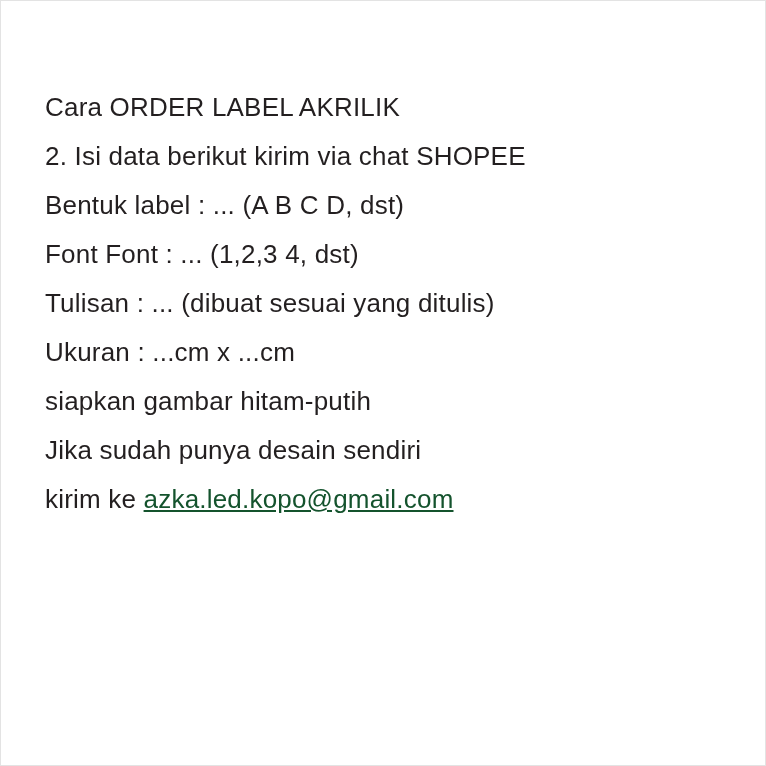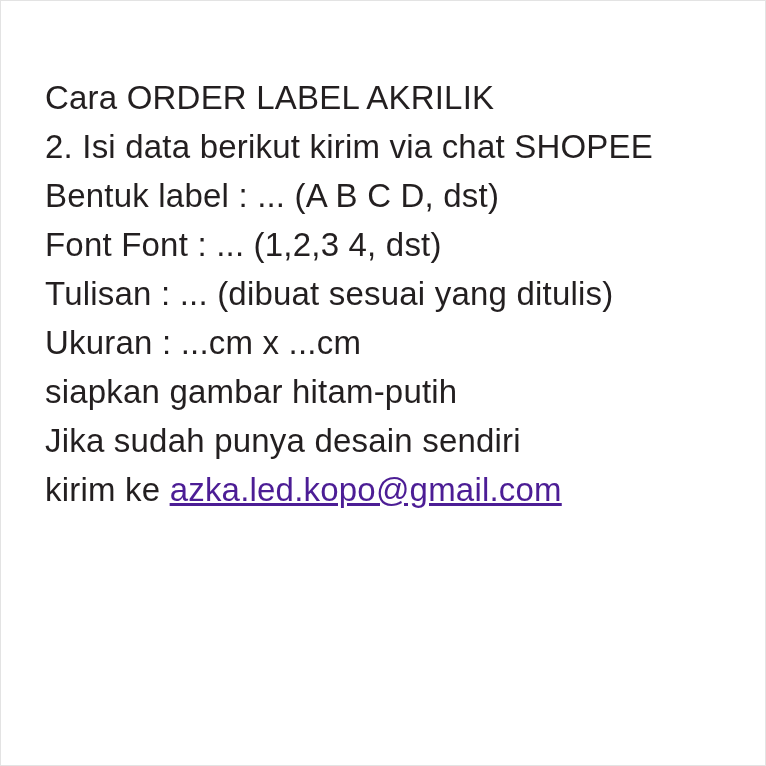--- a/index.html
+++ b/index.html
@@ -19,34 +19,34 @@
     top: 0;
     width: 766px;
     height: 766px;
     background: #ffffff;
     border: 1px solid #e3e3e3;
     box-sizing: border-box;
   }
   .text-block {
     position: absolute;
     left: 44px;
-    top: 72px;
+    top: 82px;
     width: 700px;
     color: #231f20;
-    font-size: 33px;
+    font-size: 26px;
     line-height: 49px;
     letter-spacing: 0.2px;
     font-weight: 400;
   }
   .line {
     white-space: pre;
     display: block;
   }
   .email-link {
-    color: #4c1d95;
+    color: #14532d;
     text-decoration: underline;
   }
 </style>
 </head>
 <body>
 
 <div class="frame">
   <div class="text-block">
     <span class="line">Cara ORDER LABEL AKRILIK</span>
     <span class="line">2. Isi data berikut kirim via chat SHOPEE</span>

